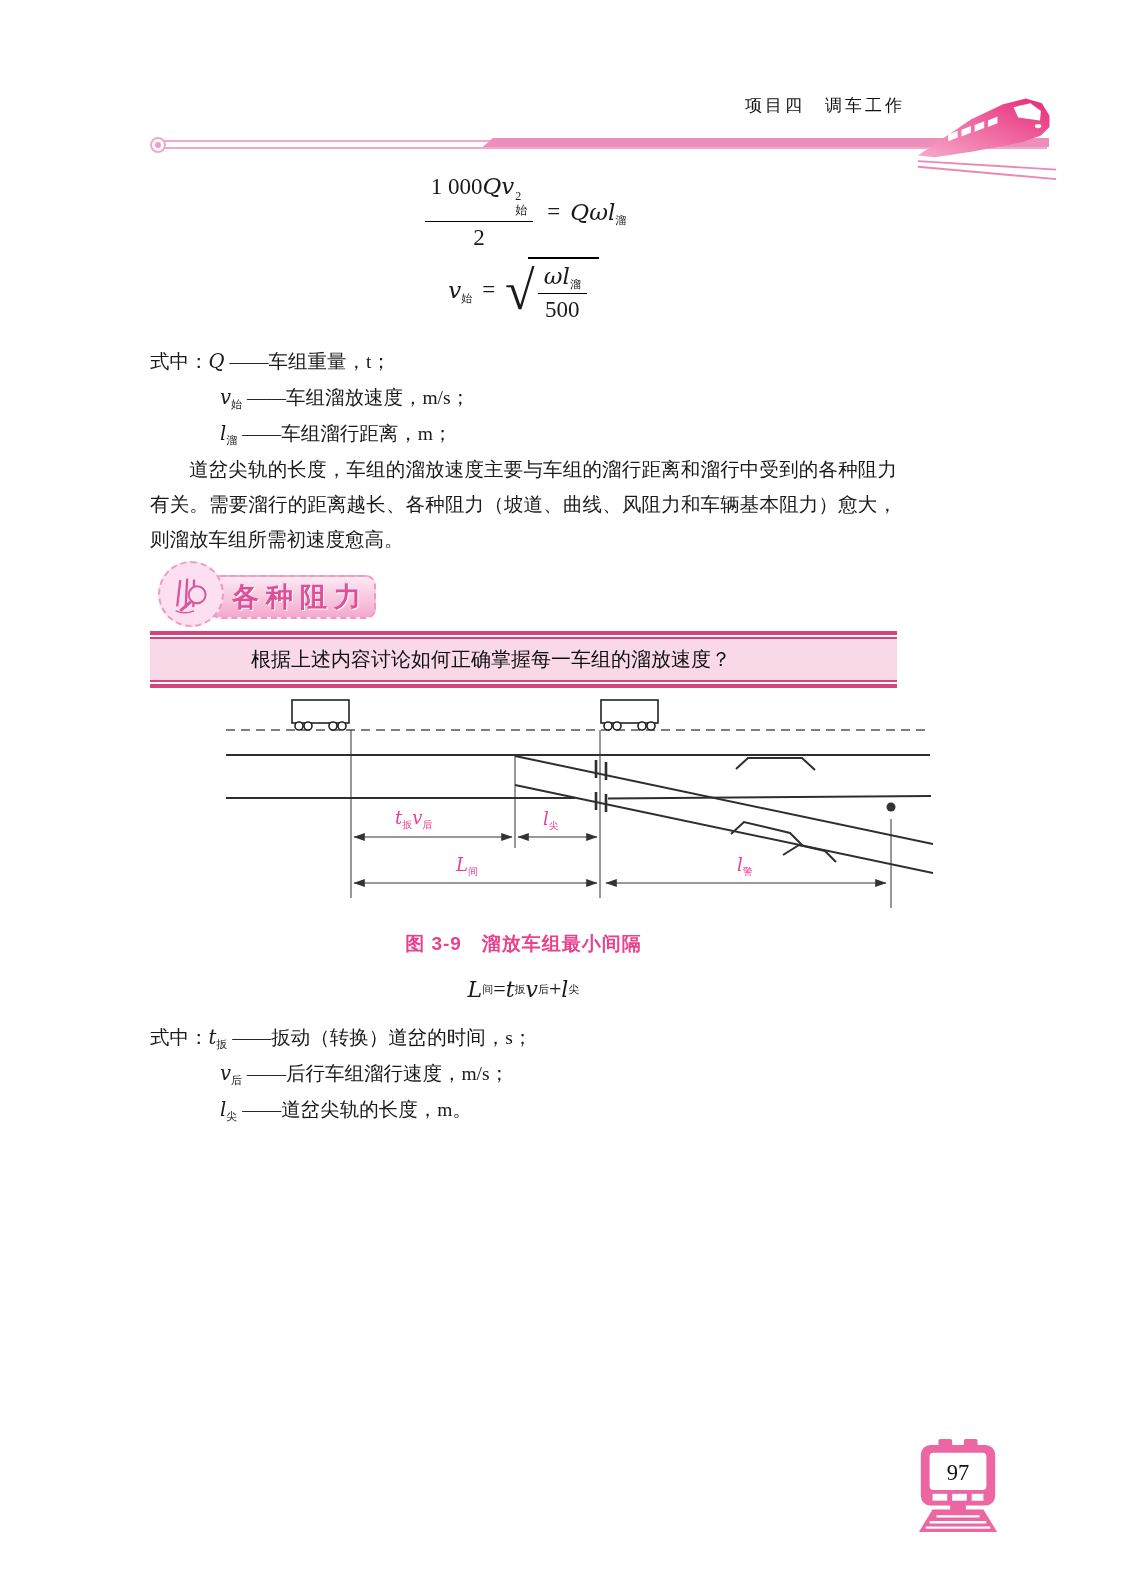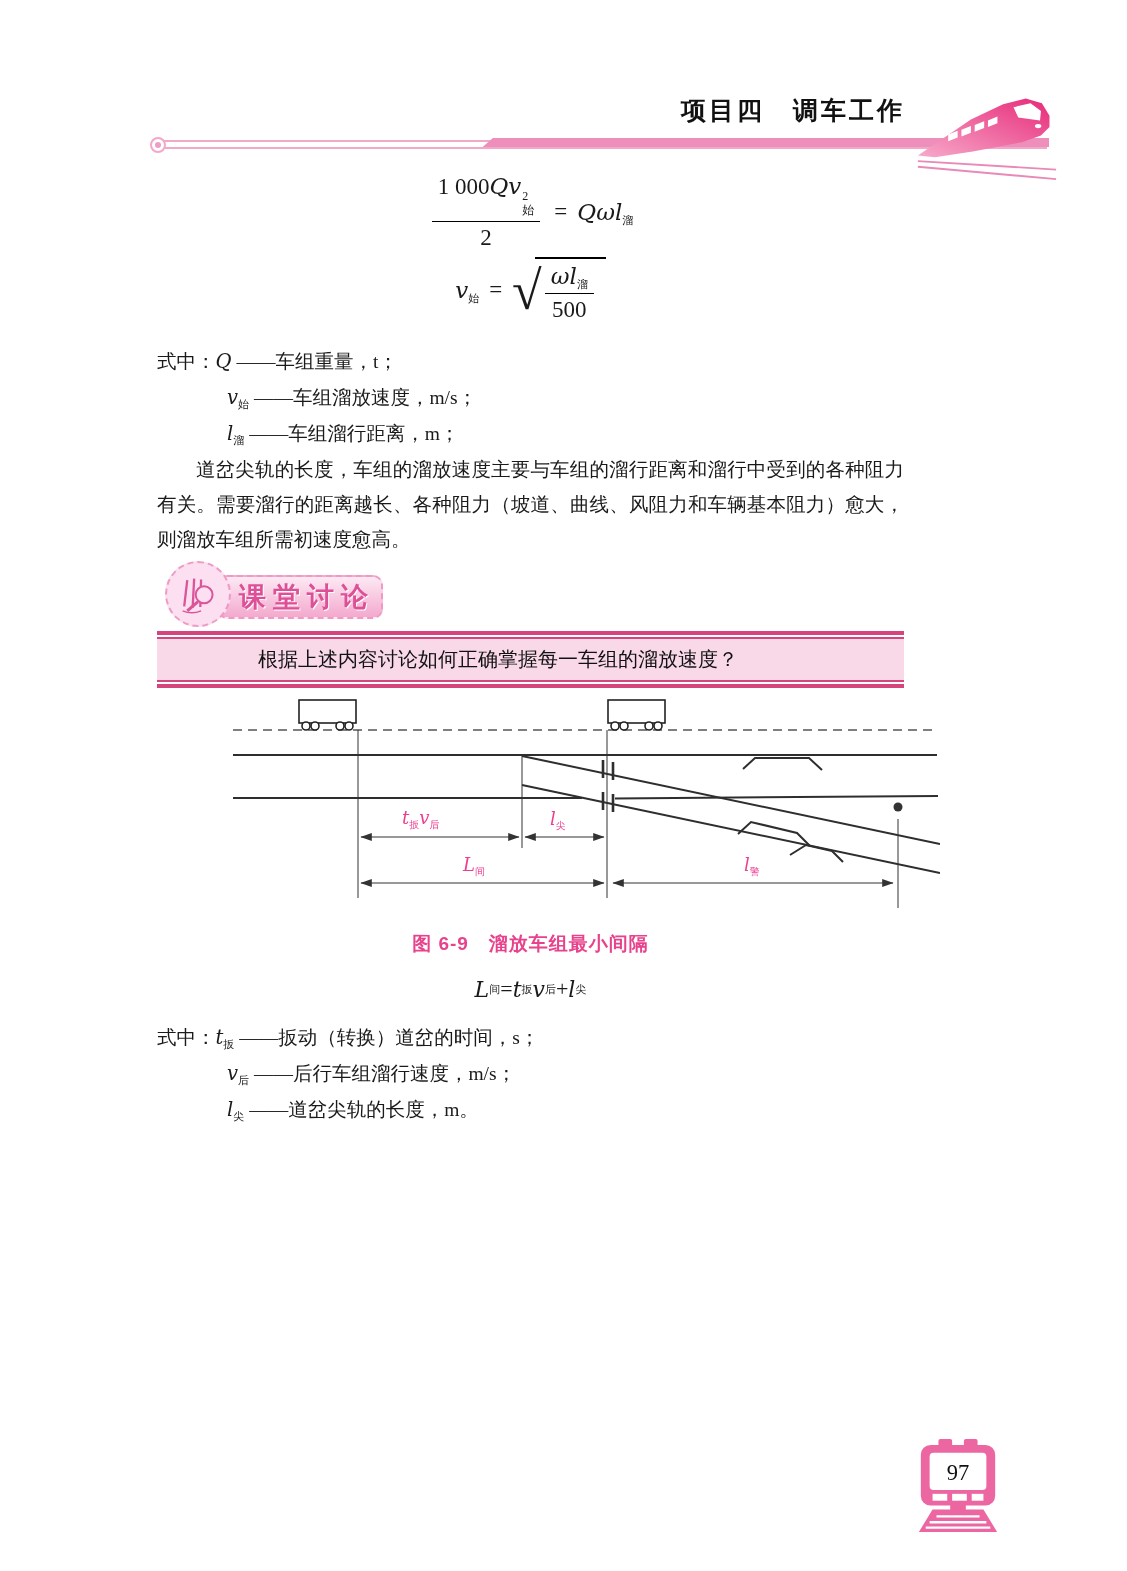--- a/index.html
+++ b/index.html
@@ -1,34 +1,34 @@
 <!DOCTYPE html>
 <html><head>
 <meta charset="utf-8">
 <style>
   html,body{margin:0;padding:0;background:#ffffff;}
   .page{position:relative;width:1127px;height:1571px;background:#fff;overflow:hidden;
         font-family:"Liberation Serif","DejaVu Serif",serif;color:#1a1a1a;}
 
   
-  .chapter-title{position:absolute;top:94px;right:222px;font-size:25px;font-weight:700;
+  .chapter-title{position:absolute;top:94px;right:222px;font-size:17px;font-weight:400;
         letter-spacing:3px;font-family:"Liberation Sans","DejaVu Sans",sans-serif;color:#111;}
   .header-rule{position:absolute;top:137px;left:150px;right:78px;height:14px;}
   .rule-thin{position:absolute;top:3px;left:14px;right:2px;height:5px;
         border-top:2px solid #f2a8c8;border-bottom:2px solid #f2a8c8;}
   .rule-band{position:absolute;top:1px;left:37%;right:0;height:9px;background:#ee8fbb;
         clip-path:polygon(1.8% 0,100% 0,100% 100%,0 100%);}
   .rule-circle{position:absolute;left:0;top:0;width:12px;height:12px;border:2px solid #f2a8c8;
         border-radius:50%;}
   .rule-circle::after{content:"";position:absolute;left:3px;top:3px;width:6px;height:6px;
         background:#eb9ec6;border-radius:50%;}
   .train{position:absolute;top:90px;left:916px;width:142px;height:92px;}
 
   
-  .content{position:absolute;top:175px;left:7px;width:1014px;padding:0 117px 0 150px;box-sizing:border-box;}
+  .content{position:absolute;top:175px;left:0;width:1014px;padding:0 117px 0 150px;box-sizing:border-box;}
   p.body{font-size:19.5px;line-height:35px;text-align:justify;text-indent:2em;margin:0;}
   i{font-family:"DejaVu Serif","Liberation Serif",serif;font-style:italic;}
   sub{font-size:11px;font-style:normal;vertical-align:-4px;line-height:0;}
 
   
   .formula{display:flex;justify-content:center;align-items:center;font-size:23px;}
   .formula.f1{height:74px;}
   .formula.f2{height:82px;}
   .formula.f3{height:36px;margin-top:14px;font-size:22px;}
   .frac{display:inline-flex;flex-direction:column;align-items:center;vertical-align:middle;margin:0 4px;}
@@ -150,21 +150,21 @@
         <svg width="46" height="46" viewBox="0 0 60 60">
           <line x1="16" y1="12" x2="12" y2="46" stroke="#d9569b" stroke-width="3"></line>
           <line x1="25" y1="10" x2="23" y2="48" stroke="#d9569b" stroke-width="3"></line>
           <line x1="34" y1="11" x2="33" y2="47" stroke="#d9569b" stroke-width="3"></line>
           <circle cx="38" cy="31" r="11" fill="#fcdff0" stroke="#d9569b" stroke-width="2.6"></circle>
           <line x1="30" y1="40" x2="16" y2="52" stroke="#d9569b" stroke-width="4"></line>
           <path d="M10,52 Q22,57 34,52" fill="none" stroke="#d9569b" stroke-width="2"></path>
         </svg>
       </div>
       <div class="badge-pill">
-        <span>课堂讨论</span>
+        <span>各种阻力</span>
       </div>
     </div>
 
     <div class="qbox">
       <span>根据上述内容讨论如何正确掌握每一车组的溜放速度？</span>
     </div>
 
 
     <div class="figure-wrap">
       <svg width="710" height="230" viewBox="0 0 710 230">
@@ -228,21 +228,21 @@
           <line x1="131" y1="190" x2="374" y2="190" marker-start="url(#ah)" marker-end="url(#ah)"></line>
           <line x1="383" y1="190" x2="663" y2="190" marker-start="url(#ah)" marker-end="url(#ah)"></line>
         </g>
       </svg>
       <div class="dimlabel" style="left:172px;top:114px;"><i>t</i><sub>扳</sub><i>v</i><sub>后</sub></div>
       <div class="dimlabel" style="left:320px;top:115px;"><i>l</i><sub>尖</sub></div>
       <div class="dimlabel" style="left:233px;top:161px;"><i>L</i><sub>间</sub></div>
       <div class="dimlabel" style="left:514px;top:161px;"><i>l</i><sub>警</sub></div>
     </div>
 
-    <div class="fig-caption">图 6-9　溜放车组最小间隔</div>
+    <div class="fig-caption">图 3-9　溜放车组最小间隔</div>
 
     <div class="formula f3"><i>L</i><sub>间</sub> = <i>t</i><sub>扳</sub><i>v</i><sub>后</sub> + <i>l</i><sub>尖</sub></div>
 
     <div class="deflist">
       <div class="row first">式中：<i>t</i><sub>扳</sub> ——扳动（转换）道岔的时间，s；</div>
       <div class="row"><i>v</i><sub>后</sub> ——后行车组溜行速度，m/s；</div>
       <div class="row"><i>l</i><sub>尖</sub> ——道岔尖轨的长度，m。</div>
     </div>
 
 

